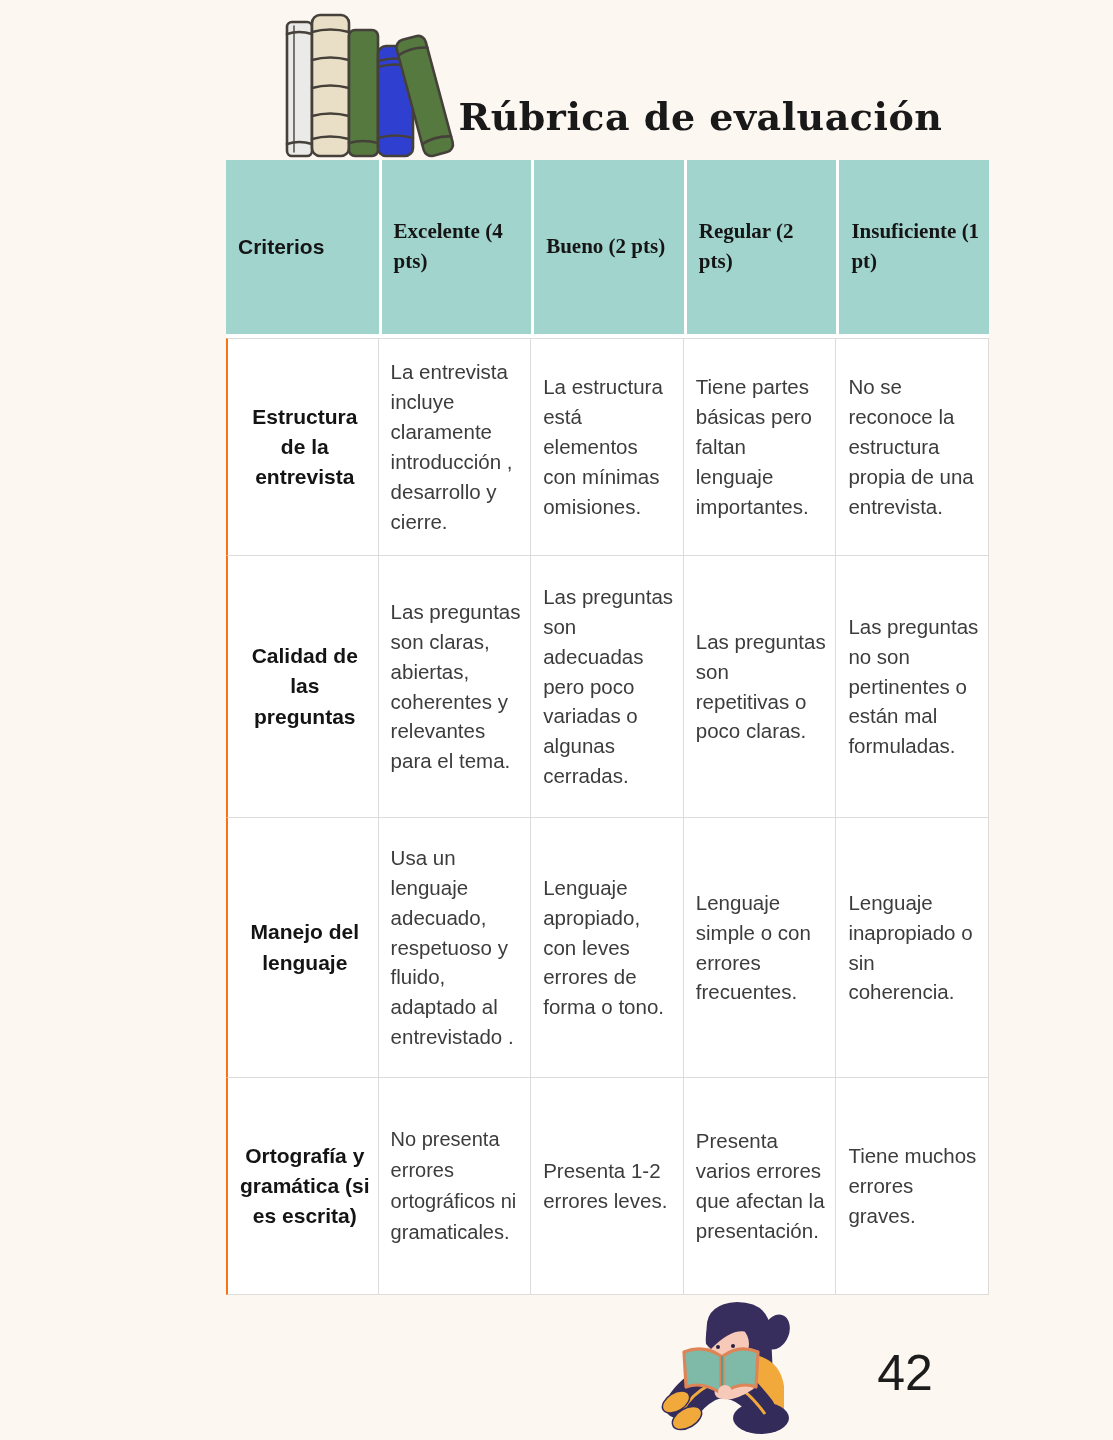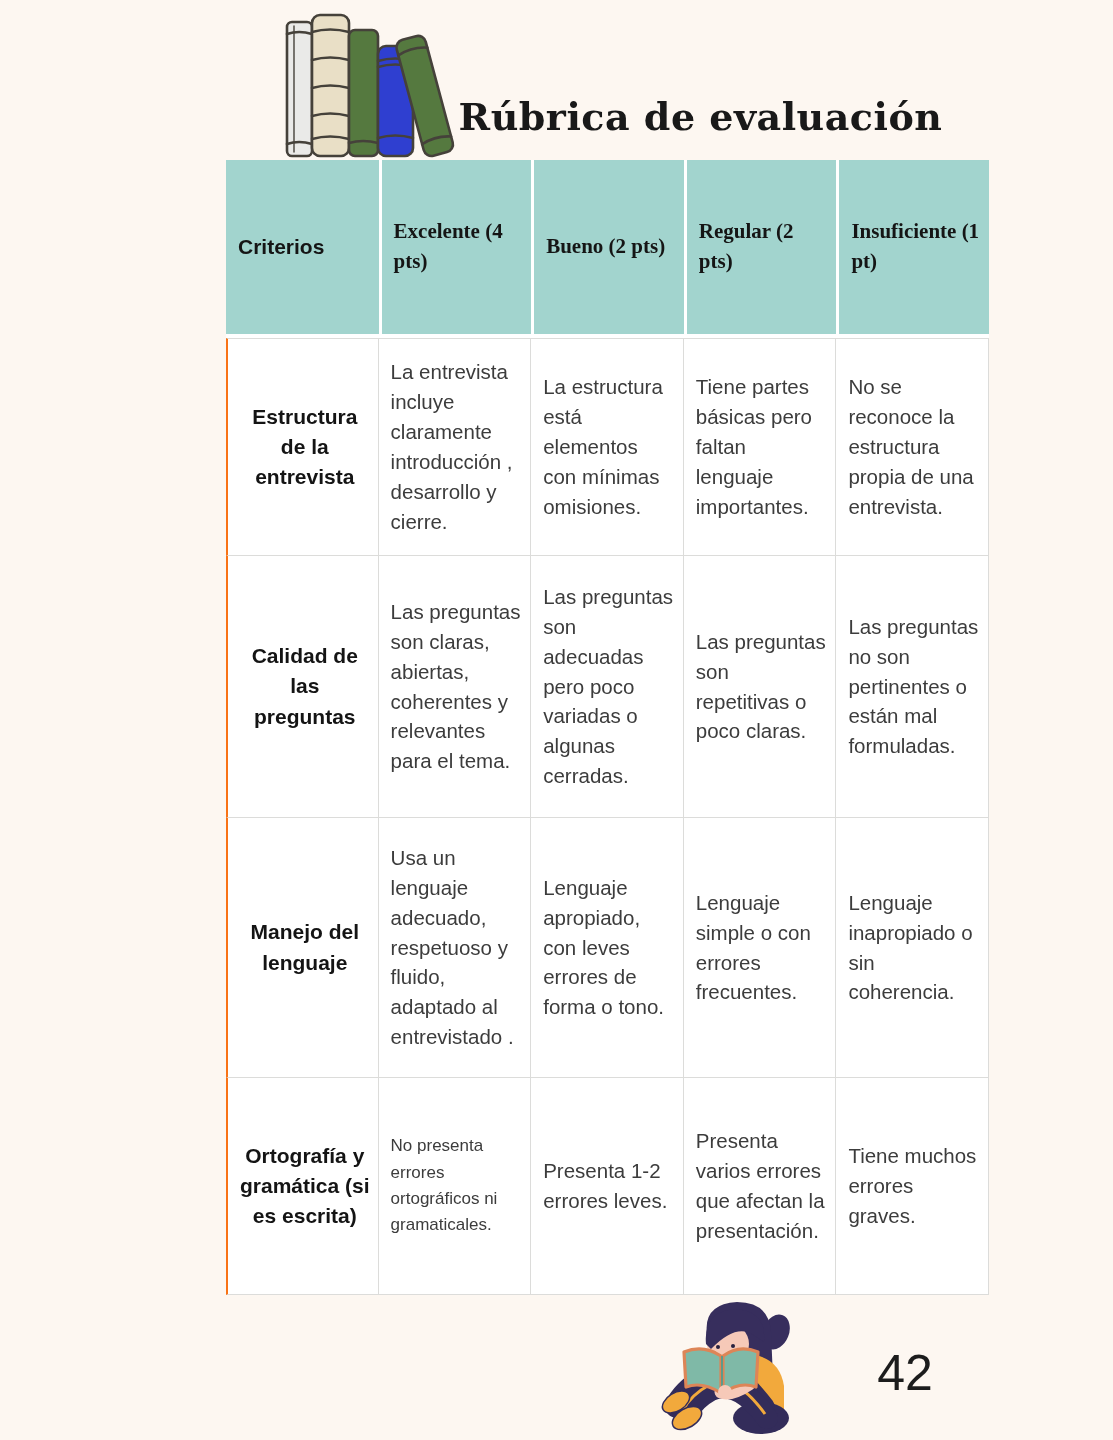--- a/index.html
+++ b/index.html
@@ -56,21 +56,21 @@
     border-right:1px solid #dcdcda;
     border-bottom:1px solid #dcdcda;
     overflow-wrap:break-word;
     white-space:pre-line;
   }
   table.rubric td:first-child{border-left:2px solid #f97316;text-align:center;}
   table.rubric tbody tr:first-child td{border-top:1px solid #dcdcda;}
   table.rubric td.criterion{
     font-weight:bold;color:#141414;font-size:21px;line-height:1.43;
   }
-  table.rubric td.small-text{font-size:17px;line-height:1.55;}
+  table.rubric td.small-text{font-size:20px;line-height:1.55;}
   tr.r1{height:218px;} tr.r2{height:262px;} tr.r3{height:260px;} tr.r4{height:217px;padding-left:36px;}
   tr.hrow{height:178px;margin-left:14px;}
 </style>
 </head>
 <body>
 
 <div class="page">
 
   <svg class="books" viewBox="0 0 185 156" aria-hidden="true">
     <g stroke="#45413a" stroke-width="2.6" stroke-linejoin="round" stroke-linecap="round" fill="none">

